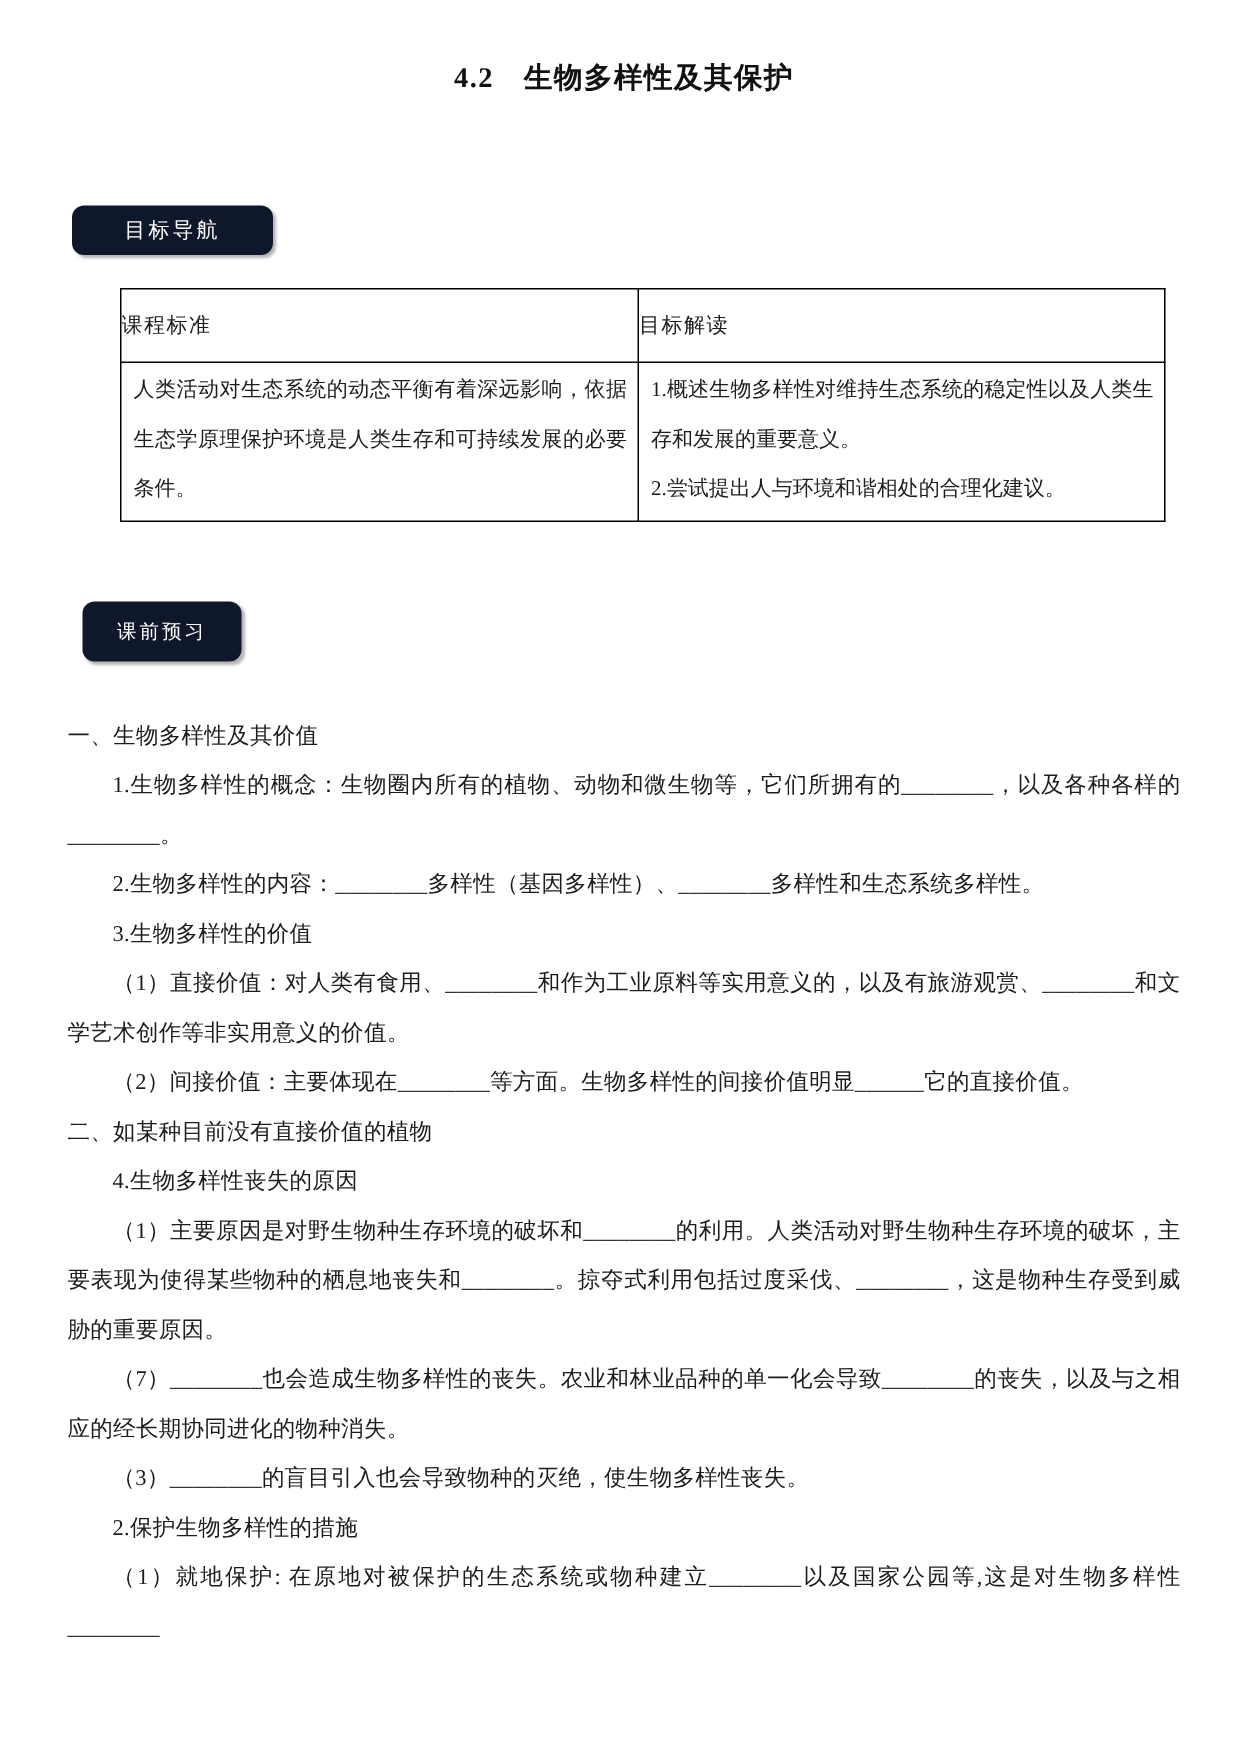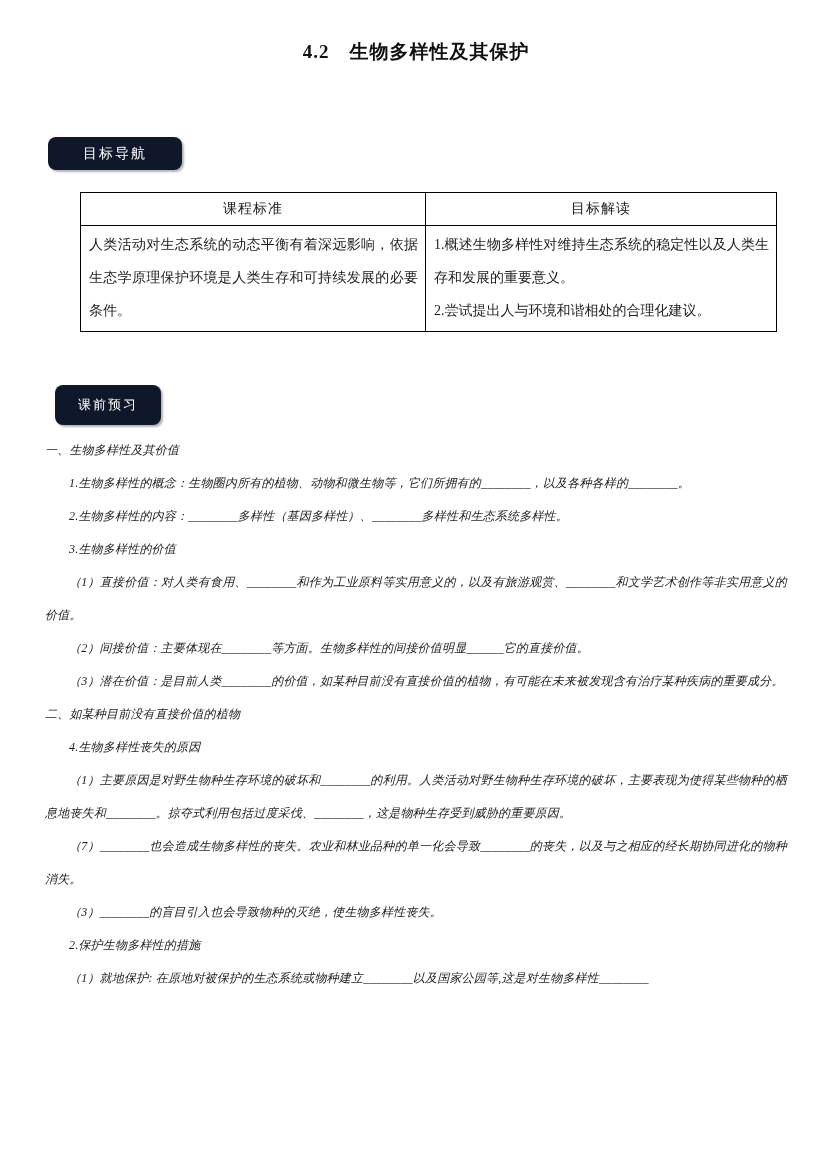--- a/index.html
+++ b/index.html
@@ -51,36 +51,35 @@
     width: 696px;
     table-layout: fixed;
   }
   table.standards th, table.standards td {
     border: 1.6px solid #000;
     font-weight: normal;
     font-size: 14px;
     vertical-align: top;
   }
   table.standards th {
-    height: 33px;
-    text-align: center;
+    height: 49px;
+    text-align: left;
     vertical-align: middle;
     letter-spacing: 1px;
   }
   table.standards td {
     height: 100px;
     padding: 2px 7px 4px 8px;
     line-height: 33px;
     text-align: justify;
   }
   td.cell-right p { line-height: 33px; }
   .content {
-    margin-top: 9px;
-    font-size: 12px;
-    font-style: italic;
+    margin-top: 34px;
+    font-size: 15px;
   }
   .content p {
     line-height: 33px;
     text-align: justify;
     letter-spacing: 0.2px;
   }
   .p-indent { text-indent: 2em; }
 </style>
 </head>
 <body>
@@ -115,21 +114,20 @@
 
   <div class="badge badge-preview">课前预习</div>
 
   <div class="content">
     <p>一、生物多样性及其价值</p>
     <p class="p-indent">1.生物多样性的概念：生物圈内所有的植物、动物和微生物等，它们所拥有的________，以及各种各样的________。</p>
     <p class="p-indent">2.生物多样性的内容：________多样性（基因多样性）、________多样性和生态系统多样性。</p>
     <p class="p-indent">3.生物多样性的价值</p>
     <p class="p-indent">（1）直接价值：对人类有食用、________和作为工业原料等实用意义的，以及有旅游观赏、________和文学艺术创作等非实用意义的价值。</p>
     <p class="p-indent">（2）间接价值：主要体现在________等方面。生物多样性的间接价值明显______它的直接价值。</p>
-    <p class="p-indent">（3）潜在价值：是目前人类________的价值，如某种目前没有直接价值的植物，有可能在未来被发现含有治疗某种疾病的重要成分。</p>
     <p>二、如某种目前没有直接价值的植物</p>
     <p class="p-indent">4.生物多样性丧失的原因</p>
     <p class="p-indent">（1）主要原因是对野生物种生存环境的破坏和________的利用。人类活动对野生物种生存环境的破坏，主要表现为使得某些物种的栖息地丧失和________。掠夺式利用包括过度采伐、________，这是物种生存受到威胁的重要原因。</p>
     <p class="p-indent">（7）________也会造成生物多样性的丧失。农业和林业品种的单一化会导致________的丧失，以及与之相应的经长期协同进化的物种消失。</p>
     <p class="p-indent">（3）________的盲目引入也会导致物种的灭绝，使生物多样性丧失。</p>
     <p class="p-indent">2.保护生物多样性的措施</p>
     <p class="p-indent">（1）就地保护: 在原地对被保护的生态系统或物种建立________以及国家公园等,这是对生物多样性________</p>
   </div>
 
 </div>

